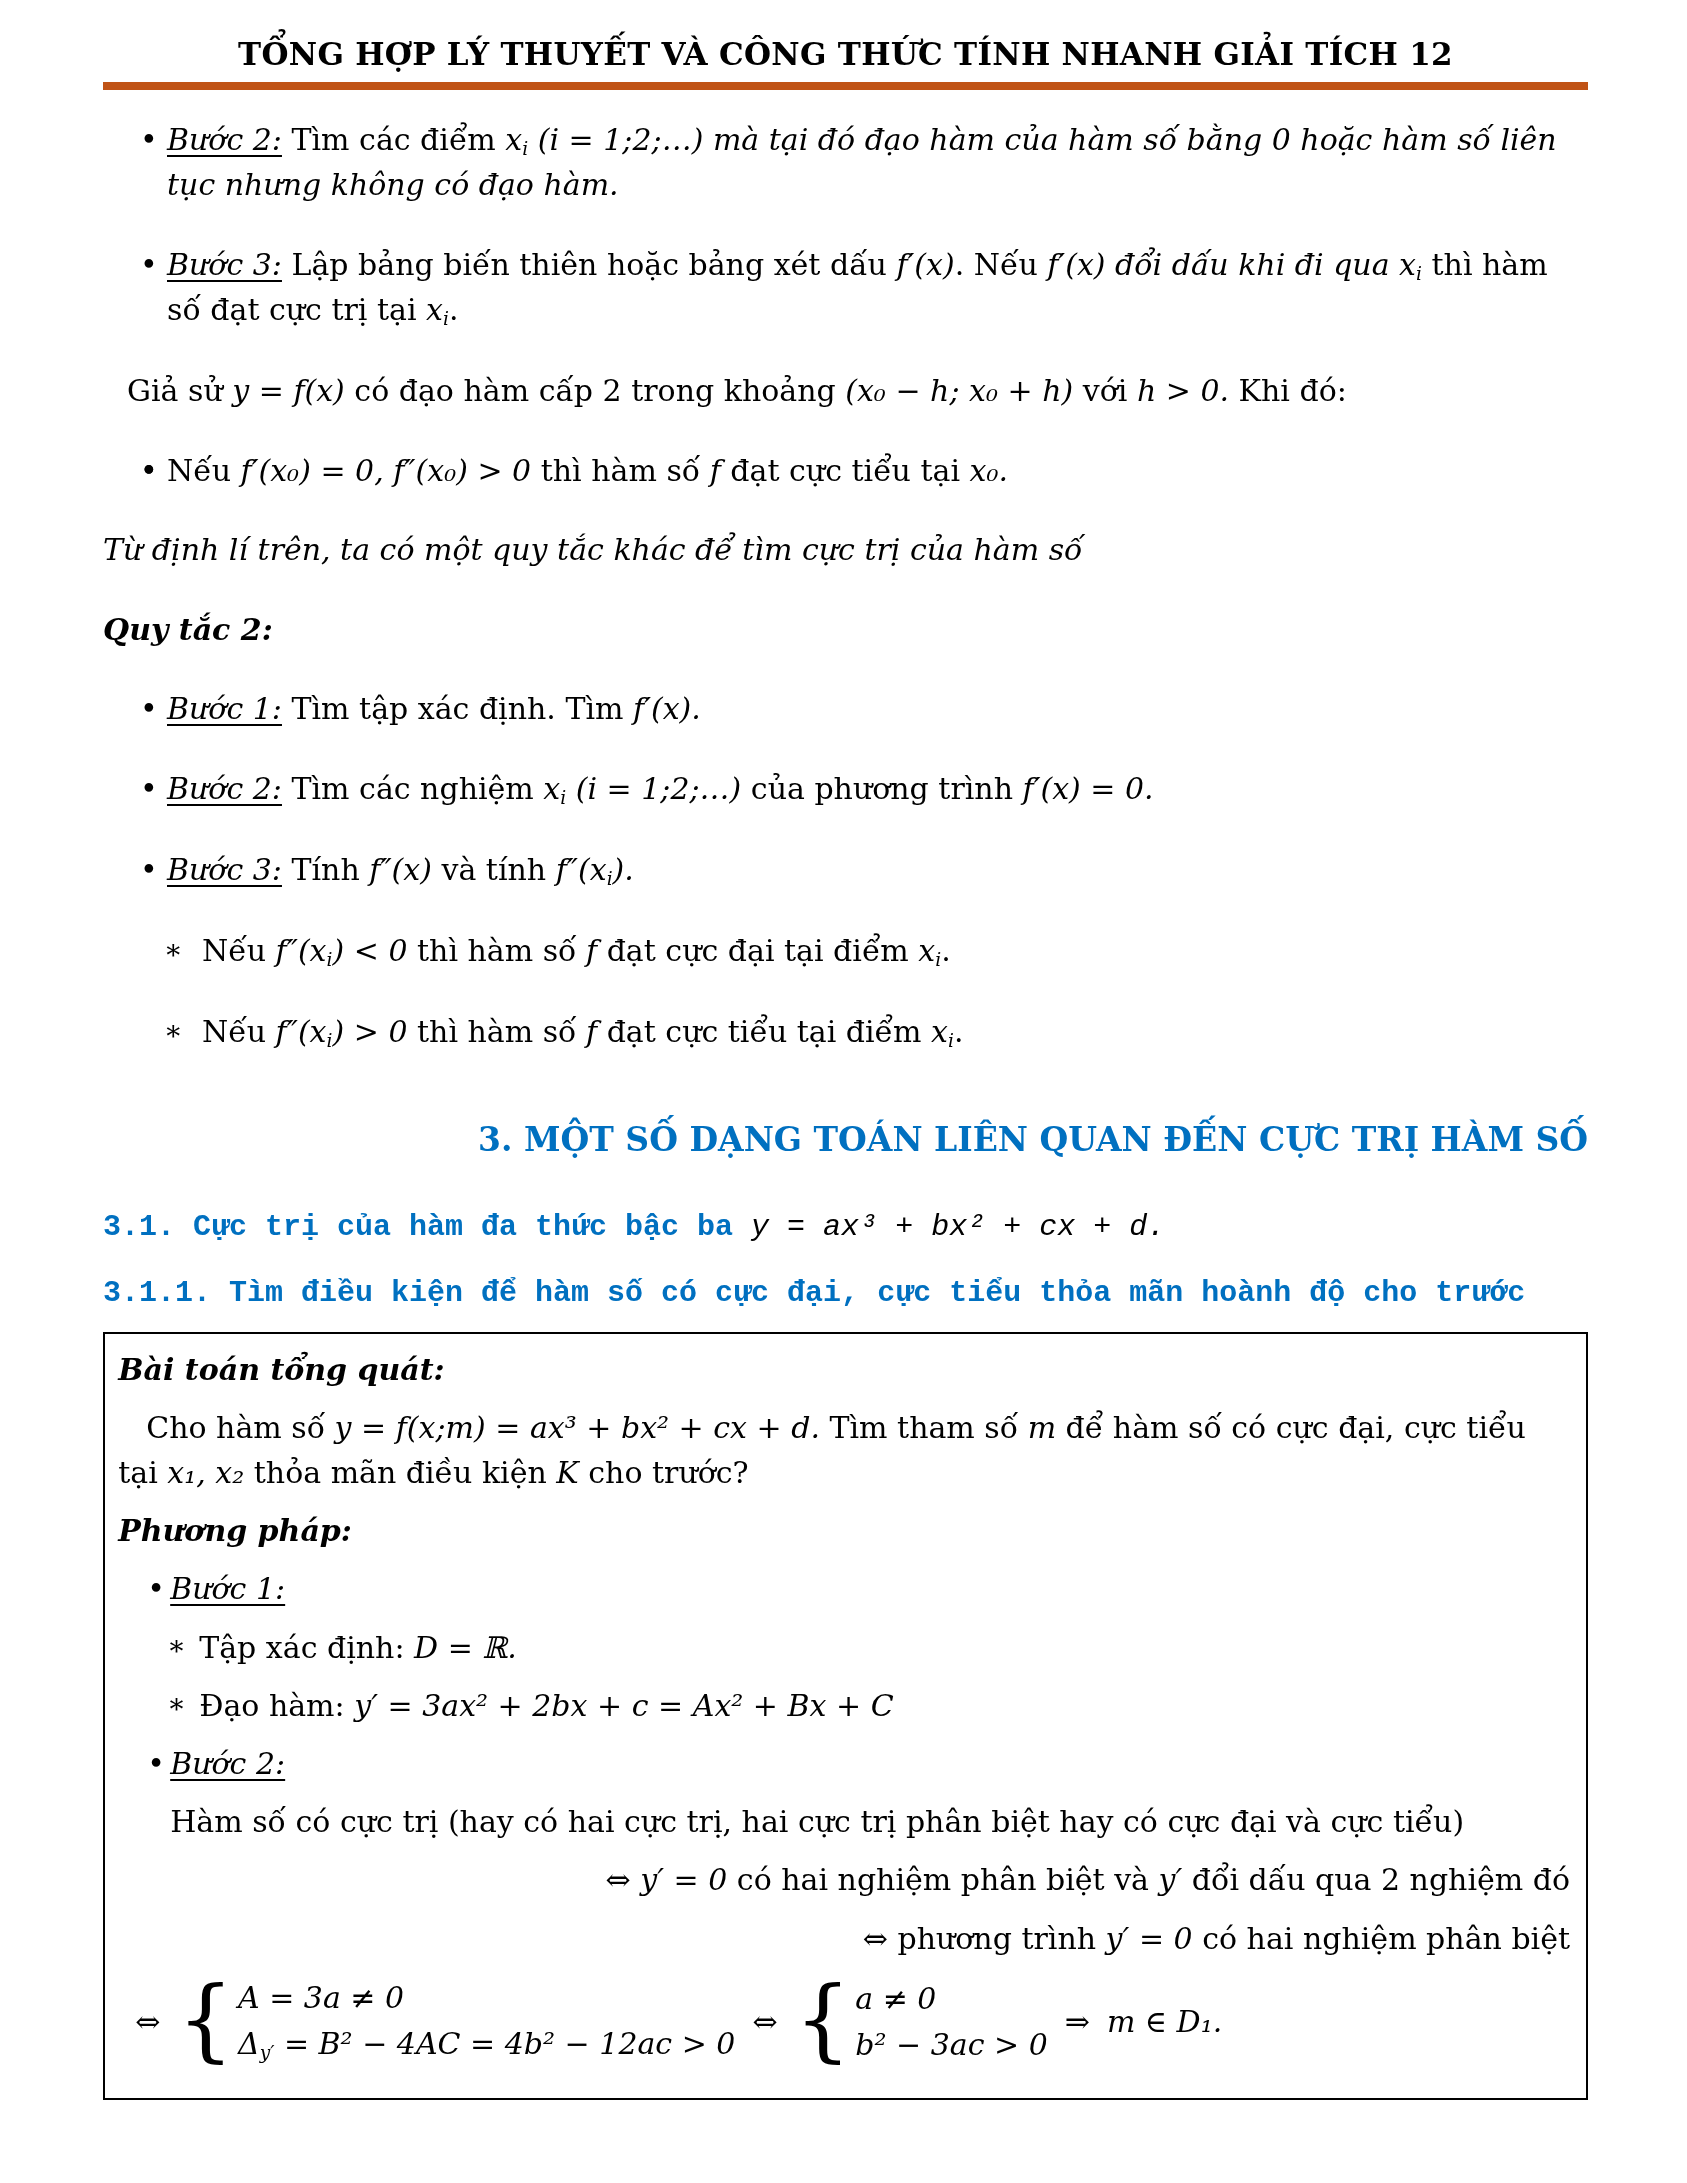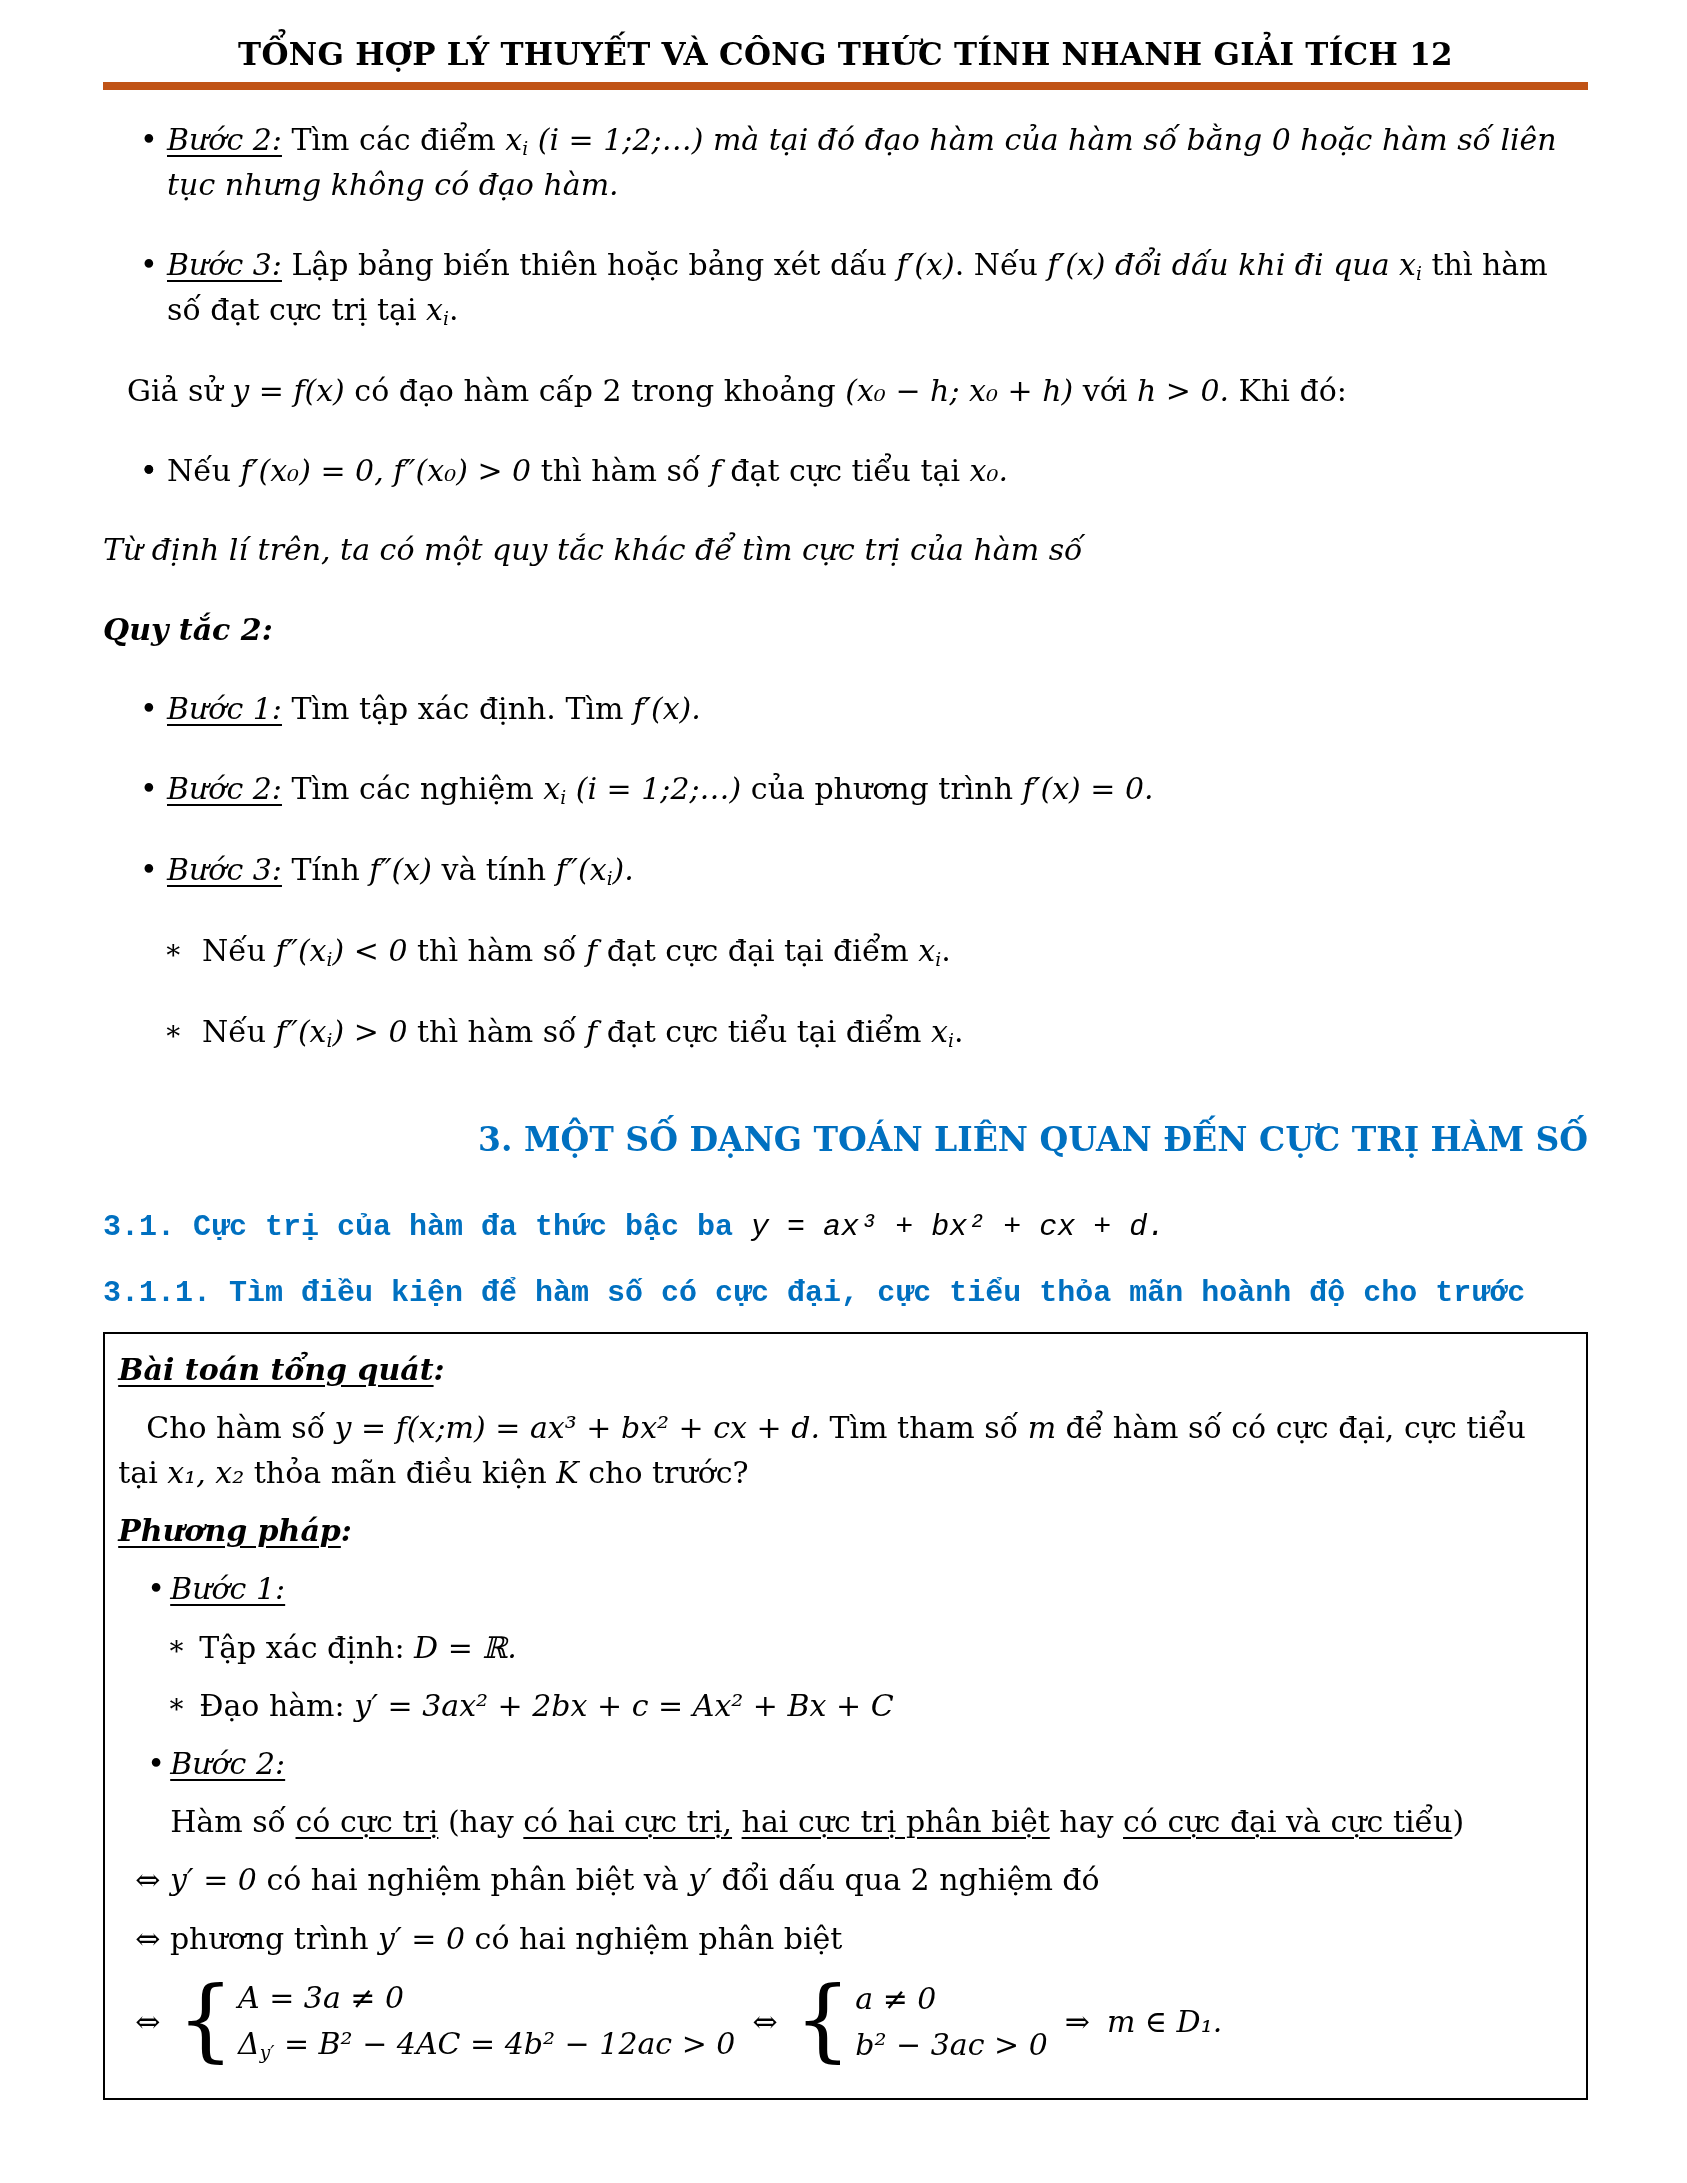--- a/index.html
+++ b/index.html
@@ -27,36 +27,36 @@
   .p-star>.marker{position:absolute;left:61px;top:0.7px;font-size:.92em;}
   .p-ind{text-indent:24px;}
 
   .h-bi{font-weight:bold;font-style:italic;}
   .h-blue-main{color:var(--blue);font-weight:bold;font-size:33px;margin:61px 0 42px 0;text-align:right;}
   .h-blue-sub{color:var(--blue);font-weight:bold;margin:0 0 22.5px 0;font-family:Liberation Mono, monospace;}
   .h-blue-sub.tight{margin-bottom:16px;}
 
   
   .i,.m{font-style:italic;}
-  .u{text-decoration:underline;text-decoration-thickness:1.7px;text-underline-offset:4.6px;}
+  .u{text-decoration-thickness:1.7px;text-underline-offset:4.6px;}
   .ui{font-style:italic;text-decoration:underline;text-decoration-thickness:1.7px;text-underline-offset:4.6px;}
   .bi{font-weight:bold;font-style:italic;}
   .sub{font-size:.62em;vertical-align:-.28em;}
   .ink{color:var(--ink);font-weight:normal;}
   .sym{font-style:normal;}
 
   
   .box{border:2.6px solid #000;padding:13.2px 16px 21px 13.2px;margin-top:2.6px;}
   .box .block{margin-bottom:13.2px;line-height:1.5;}
   .box .p-bullet{padding-left:52px;}
   .box .p-bullet>.marker{left:29px;}
   .box .p-star{padding-left:81px;}
   .box .p-star>.marker{left:49px;}
   .box .p-ind{text-indent:28px;}
-  .p-arrow{padding-left:17px;}
+  .p-arrow{padding-left:17px;text-align:right;}
 
   
   .system-line{display:flex;align-items:center;gap:17px;padding-left:17px;margin:18.5px 0 0 0;}
   .system{display:inline-flex;align-items:center;}
   .brace{font-size:89px;line-height:.9;transform:translateY(-2px);font-style:normal;}
   .sys-rows{display:inline-flex;flex-direction:column;gap:8px;margin-left:4px;}
   .sys-row{line-height:1.25;white-space:nowrap;}
 </style>
 </head>
 <body>

